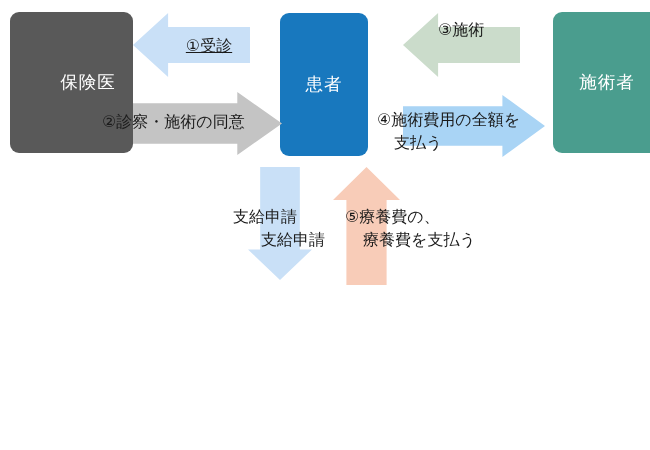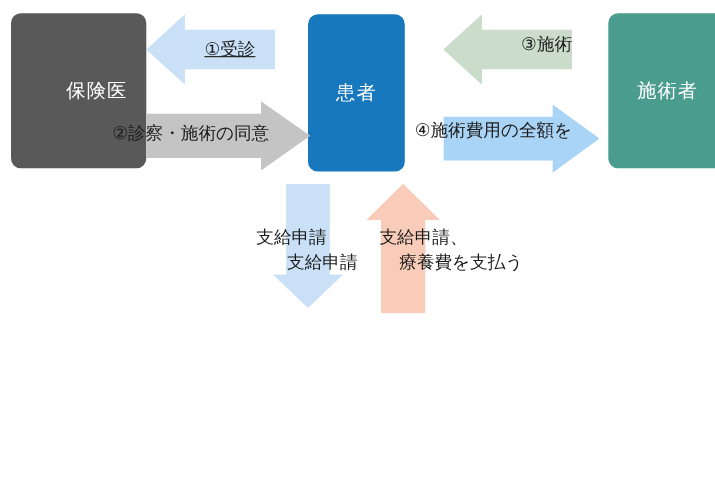--- a/index.html
+++ b/index.html
@@ -28,21 +28,21 @@
   .a4{left:403px;top:95px;width:142px;height:62px;background:#A9D4F5;
       clip-path:polygon(0 18%,70% 18%,70% 0,100% 50%,70% 100%,70% 82%,0 82%);}
   .a5{left:248px;top:167px;width:64px;height:113px;background:#C9E0F7;
       clip-path:polygon(19% 0,81% 0,81% 73%,100% 73%,50% 100%,0 73%,19% 73%);}
   .a6{left:333px;top:167px;width:67px;height:118px;background:#F8CCB8;
       clip-path:polygon(50% 0,100% 28%,80% 28%,80% 100%,20% 100%,20% 28%,0 28%);}
   
   .alabel{position:absolute;color:#1A1A1A;font-size:16px;line-height:23px;white-space:nowrap;}
   .l1{left:168px;top:34px;width:82px;text-align:center;text-decoration:underline;}
   .l2{left:102px;top:110px;}
-  .l3{left:438px;top:29px;width:82px;text-align:right;}
+  .l3{left:438px;top:18px;width:82px;text-align:left;}
   .l4{left:377px;top:108px;}
   .l5{left:233px;top:205px;}
   .l6{left:345px;top:205px;}
   .ind14{margin-left:28px;}
   .ind17{margin-left:17px;}
   .ind18{margin-left:18px;}
 </style>
 </head>
 <body>
 
@@ -69,25 +69,26 @@
   <div class="arrow a6"></div>
 
   <div class="alabel l1">①受診</div>
 
   <div class="alabel l2">②診察・施術の同意</div>
 
   <div class="alabel l3">③施術</div>
 
   <div class="alabel l4">
     <div>④施術費用の全額を</div>
+    <div class="ind17">支払う</div>
   </div>
 
   <div class="alabel l5">
     <div>支給申請</div>
     <div class="ind14">支給申請</div>
   </div>
 
   <div class="alabel l6">
-    <div>支給申請、</div>
+    <div>⑤療養費の、</div>
     <div class="ind18">療養費を支払う</div>
   </div>
 
 </div>
 
 </body></html>

